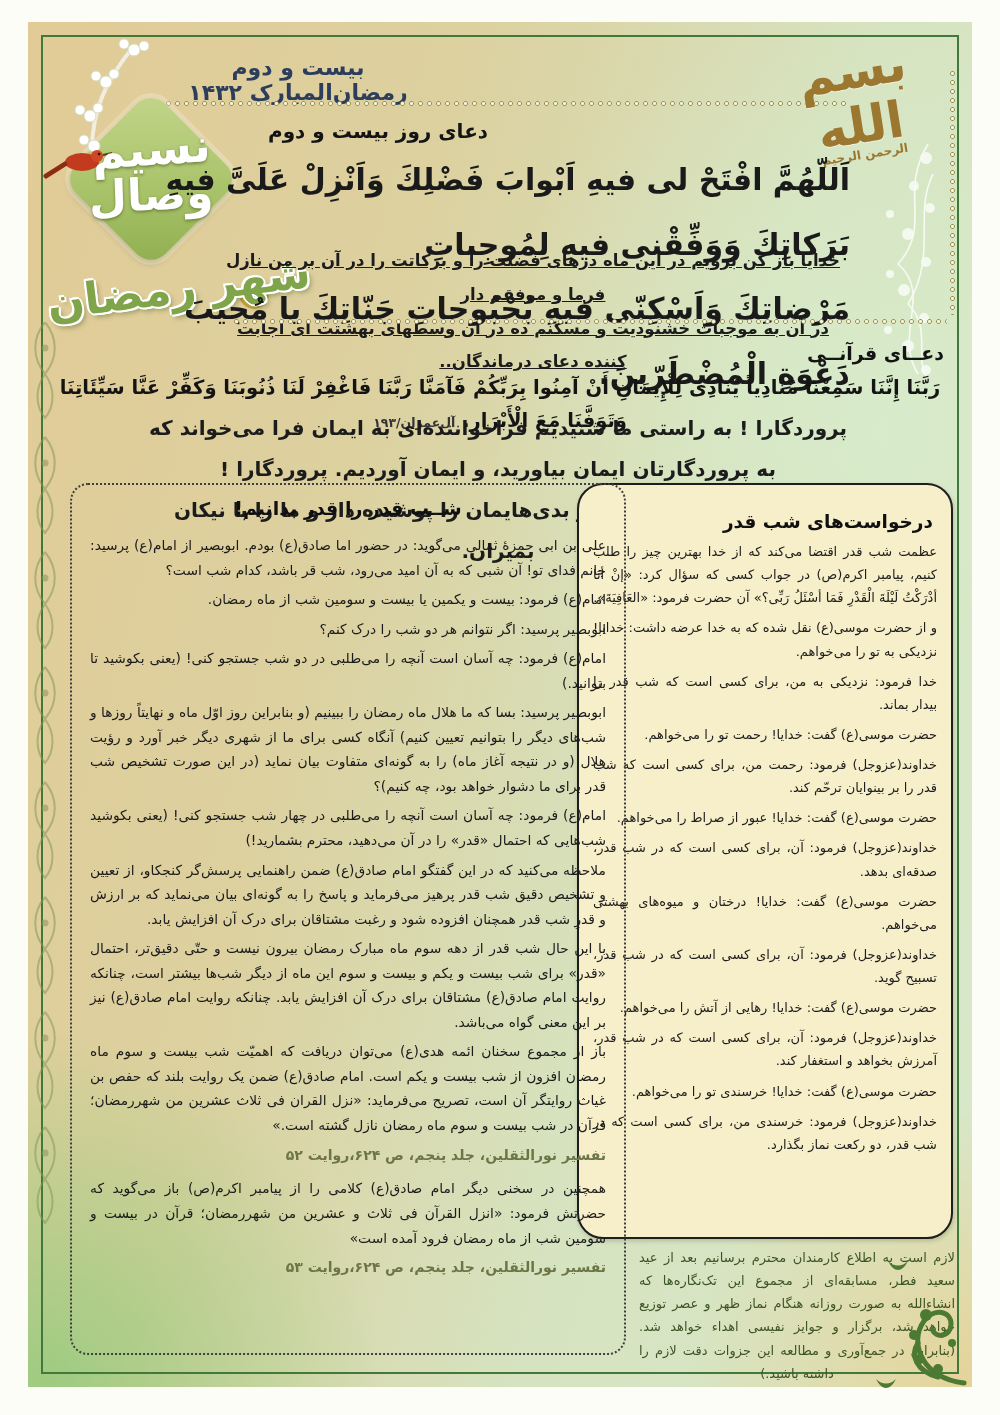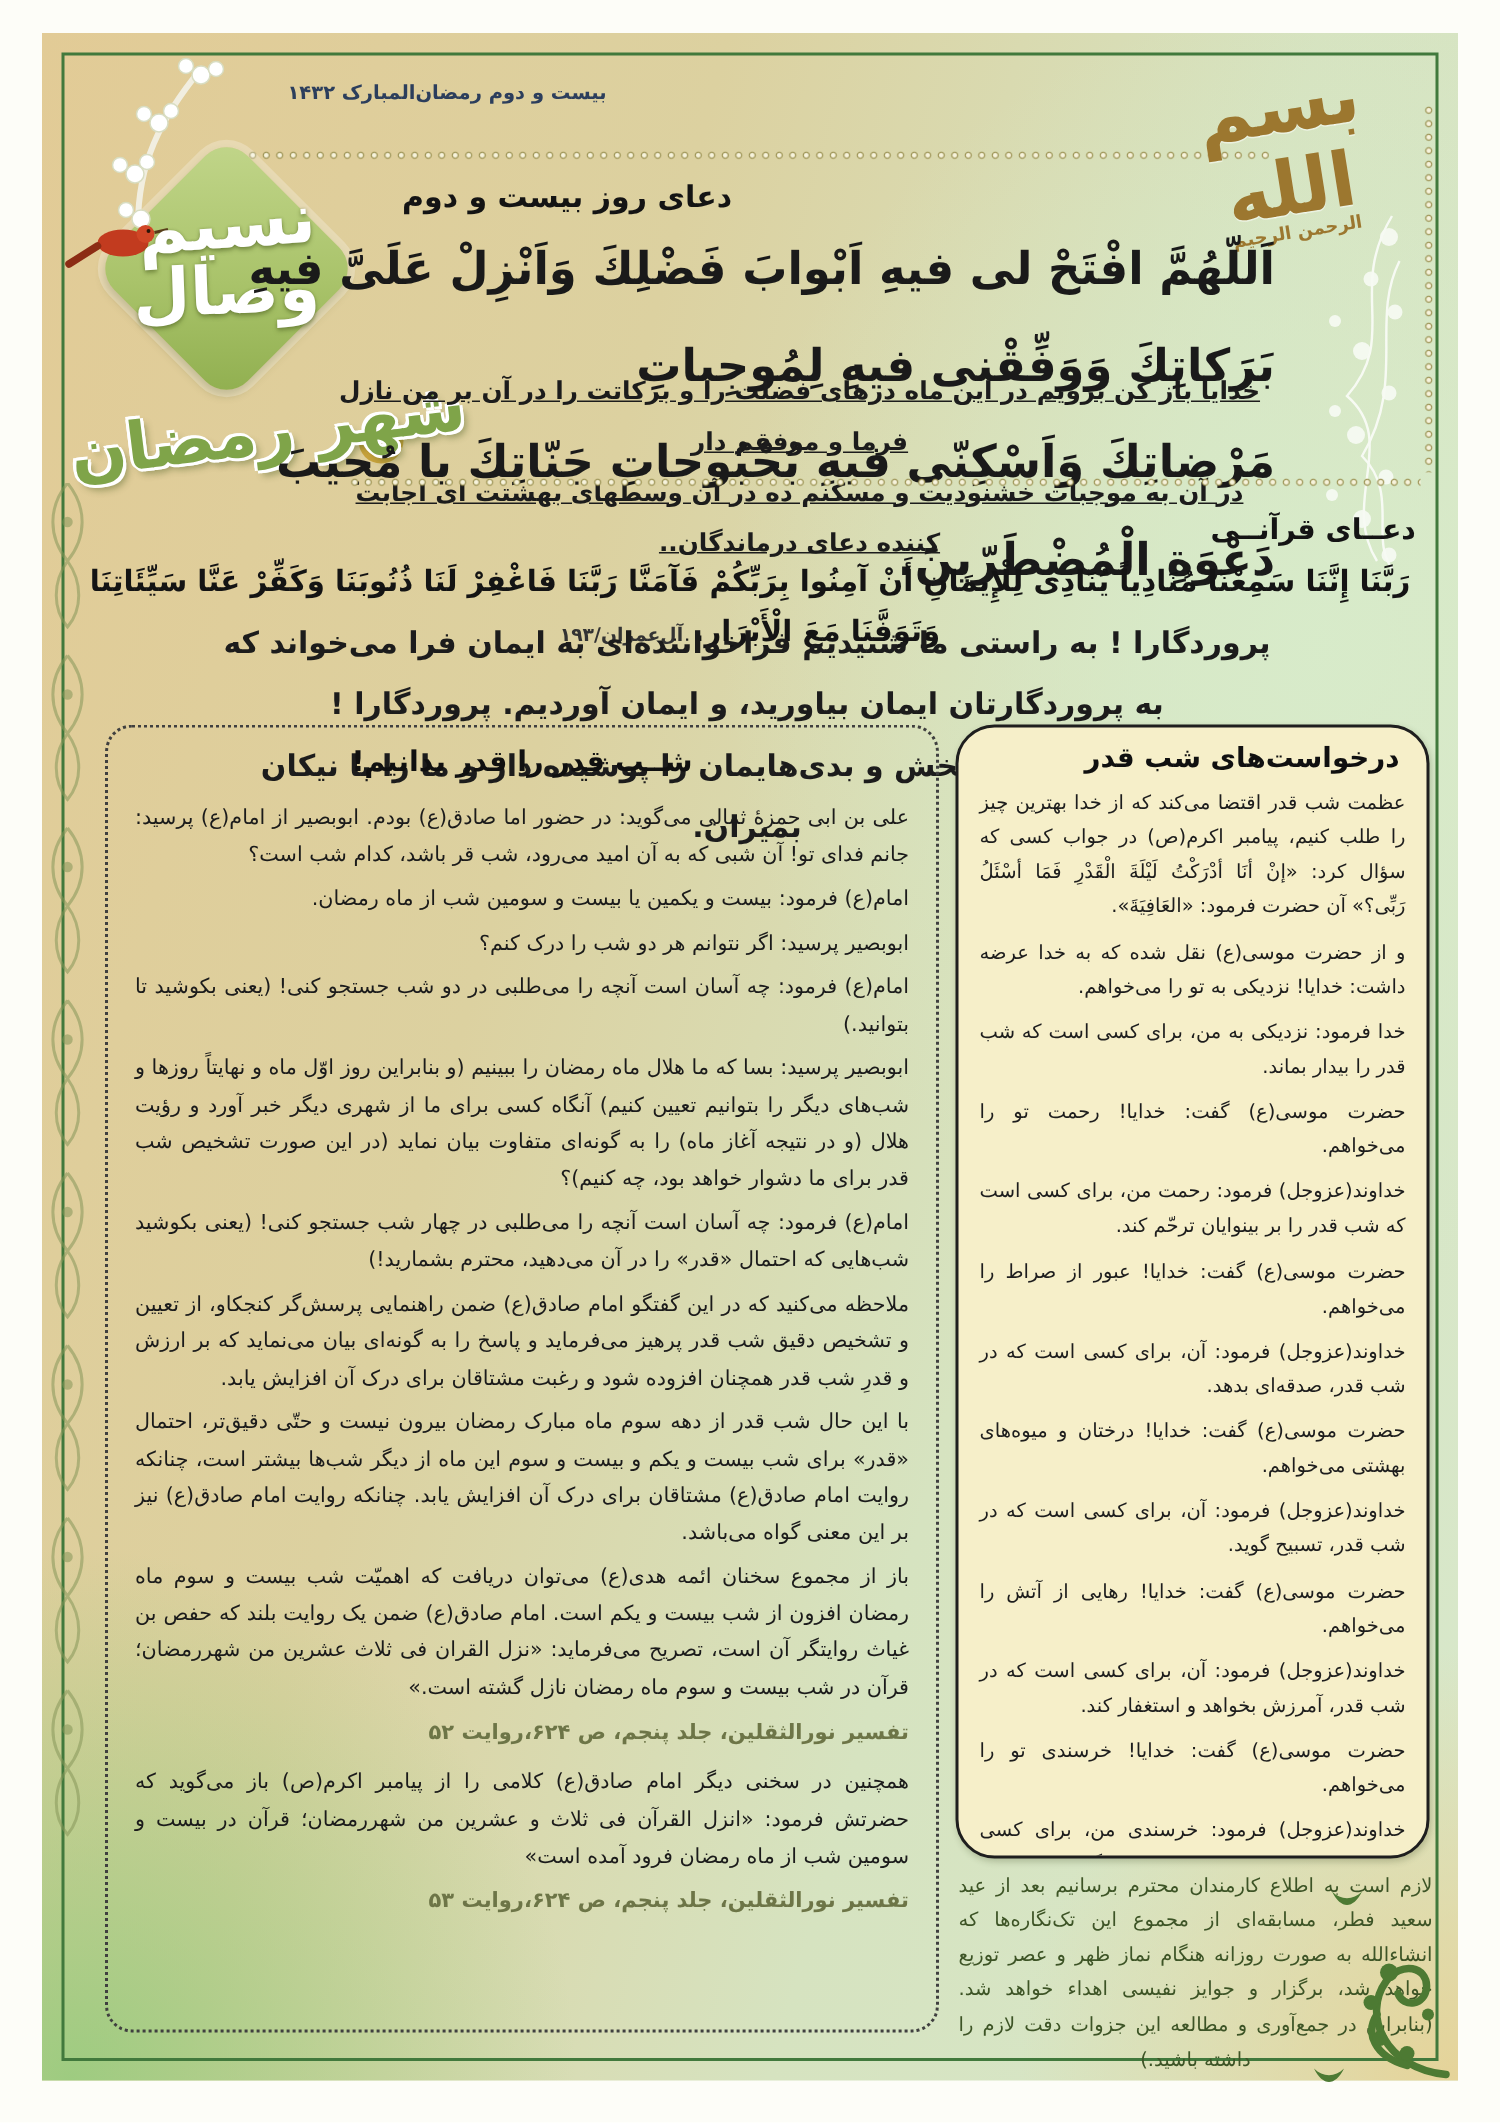--- a/index.html
+++ b/index.html
@@ -9,40 +9,40 @@
     background:
       radial-gradient(55% 40% at 2% 100%, rgba(140,202,120,.78) 0%, rgba(140,202,120,0) 65%),
       radial-gradient(50% 34% at 100% 100%, rgba(230,210,150,.95) 0%, rgba(230,210,150,0) 62%),
       radial-gradient(60% 45% at 90% 30%, rgba(216,236,203,.85) 0%, rgba(216,236,203,0) 70%),
       linear-gradient(105deg,#e2cb96 0%,#dcd1a0 35%,#d6e3c0 65%,#d8e8cb 100%);
   }
   .frame{position:absolute;inset:13px;border:2px solid #41793c;pointer-events:none;}
   .abs{position:absolute;}
   .dots{height:7px;background-image:radial-gradient(circle at 3.5px 3.5px,#f7f3dc 1.2px,#988e4e 2px,rgba(0,0,0,0) 2.7px);background-size:9px 7px;background-repeat:repeat-x;}
   .vdots{width:7px;background-image:radial-gradient(circle at 3.5px 3.5px,#f7f3dc 1.2px,#988e4e 2px,rgba(0,0,0,0) 2.7px);background-size:7px 9px;background-repeat:repeat-y;}
-  .issue-date{font-size:13px;font-weight:bold;color:#2c3e5c;text-align:center;}
+  .issue-date{font-size:22px;font-weight:bold;color:#2c3e5c;text-align:center;}
   .bismillah{width:210px;text-align:center;transform:rotate(-9deg);color:#9c772f;}
   .bismillah .big{font-size:50px;font-weight:bold;letter-spacing:-2px;line-height:1.1;display:block;text-shadow:0 1px 0 rgba(255,255,255,.5);}
   .bismillah .small{font-size:12px;font-weight:bold;display:block;margin-top:-6px;}
   .diamond{width:126px;height:126px;border-radius:20px;transform:rotate(45deg);
     background:linear-gradient(135deg,#c2d68b 0%,#a9c36a 55%,#8fae4e 100%);
     box-shadow:0 0 0 5px rgba(255,255,255,.25), 2px 3px 6px rgba(80,90,40,.35);}
   .logo-text{width:170px;text-align:center;color:#ffffff;font-weight:bold;line-height:1.02;
     text-shadow:0 2px 3px rgba(85,105,40,.55), 0 0 2px rgba(85,105,40,.4);}
   .logo-text .l1{font-size:46px;display:block;transform:rotate(-4deg);}
   .logo-text .l2{font-size:44px;display:block;transform:rotate(-2deg);}
   .shahr{font-size:44px;font-weight:bold;color:#7fa449;transform:rotate(-7deg);white-space:nowrap;
     text-shadow:2px 0 0 #fff,-2px 0 0 #fff,0 2px 0 #fff,0 -2px 0 #fff,2px 2px 0 #fff,-2px -2px 0 #fff,3px 4px 5px rgba(70,90,30,.45);}
   .sec-title{font-weight:bold;color:#141414;font-size:20px;}
   .arabic-prayer{font-size:30px;font-weight:bold;color:#1a1a1a;line-height:2.15;}
   .fa-trans{font-size:16.5px;font-weight:bold;color:#1c1c1c;text-align:center;line-height:2.05;}
   .q-arabic{font-size:19.5px;font-weight:bold;color:#141414;text-align:center;line-height:1.7;}
   .q-src{font-size:12.5px;font-weight:bold;color:#333;}
-  .rbox{width:316px;background:#f6efc9;border:2px solid #1e1e1e;border-radius:26px;
-    padding:10px 14px 6px;box-sizing:border-box;overflow:hidden;box-shadow:1px 2px 4px rgba(60,70,30,.25);}
+  .rbox{width:376px;background:#f6efc9;border:2px solid #1e1e1e;border-radius:26px;
+    padding:26px 14px 6px;box-sizing:border-box;overflow:hidden;box-shadow:1px 2px 4px rgba(60,70,30,.25);}
   .rbox h3{margin:0 4px 8px 0;font-size:18.5px;color:#101010;}
   .rbox p{margin:0 0 7px;font-size:13px;line-height:1.78;color:#1d1d1d;text-align:justify;}
   .lcol{width:556px;border:2px dotted #3f3f3f;border-radius:18px;padding:12px 18px;box-sizing:border-box;overflow:hidden;}
   .lcol h3{margin:0 0 14px;font-size:19px;color:#101010;text-align:center;}
   .lcol p{margin:0 0 5px;font-size:13.8px;line-height:1.78;color:#1b1b1b;text-align:justify;}
   .lcol p.cite{font-size:14px;color:#6d7547;font-weight:bold;margin:2px 0 9px;text-align:right;}
   .announce{width:316px;font-size:13px;line-height:1.78;color:#3d5426;text-align:justify;text-align-last:center;}
   .ornament{pointer-events:none;}
 </style>
 </head>

